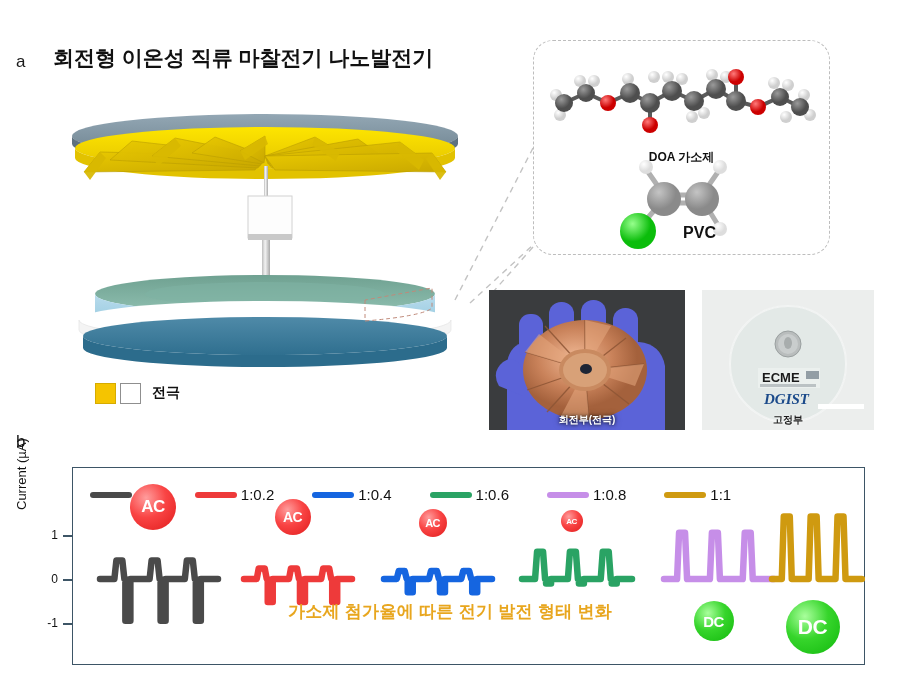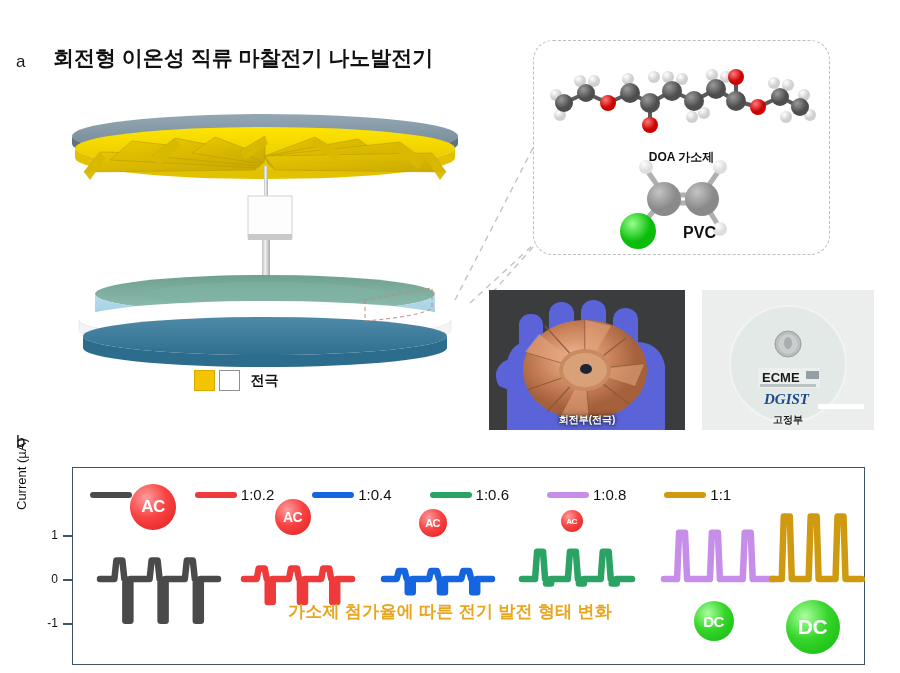--- a/index.html
+++ b/index.html
@@ -76,21 +76,21 @@
   }
   .mol-svg { position: absolute; display: block; }
   #doa-molecule { left: 12px; top: 10px; width: 274px; height: 98px; }
   #pvc-molecule { left: 68px; top: 112px; width: 160px; height: 98px; }
 
   
   #material-legend {
     position: absolute;
     left: 95px; top: 370px;
     width: 370px; height: 46px;
-    display: flex; align-items: center; flex-direction: column;
+    display: flex; align-items: center;
   }
   .legend-entry { display: flex; align-items: center; }
   #legend-entry-electrode { margin-right: 88px; }
   .sw {
     width: 21px; height: 21px;
     border: 1px solid #9a9a9a;
     display: inline-block;
   }
   .sw-yellow { background: #f5c400; border-color: #d6ab00; margin-right: 4px; }
   .sw-white  { background: #ffffff; border-color: #8f8f8f; margin-right: 11px; }

